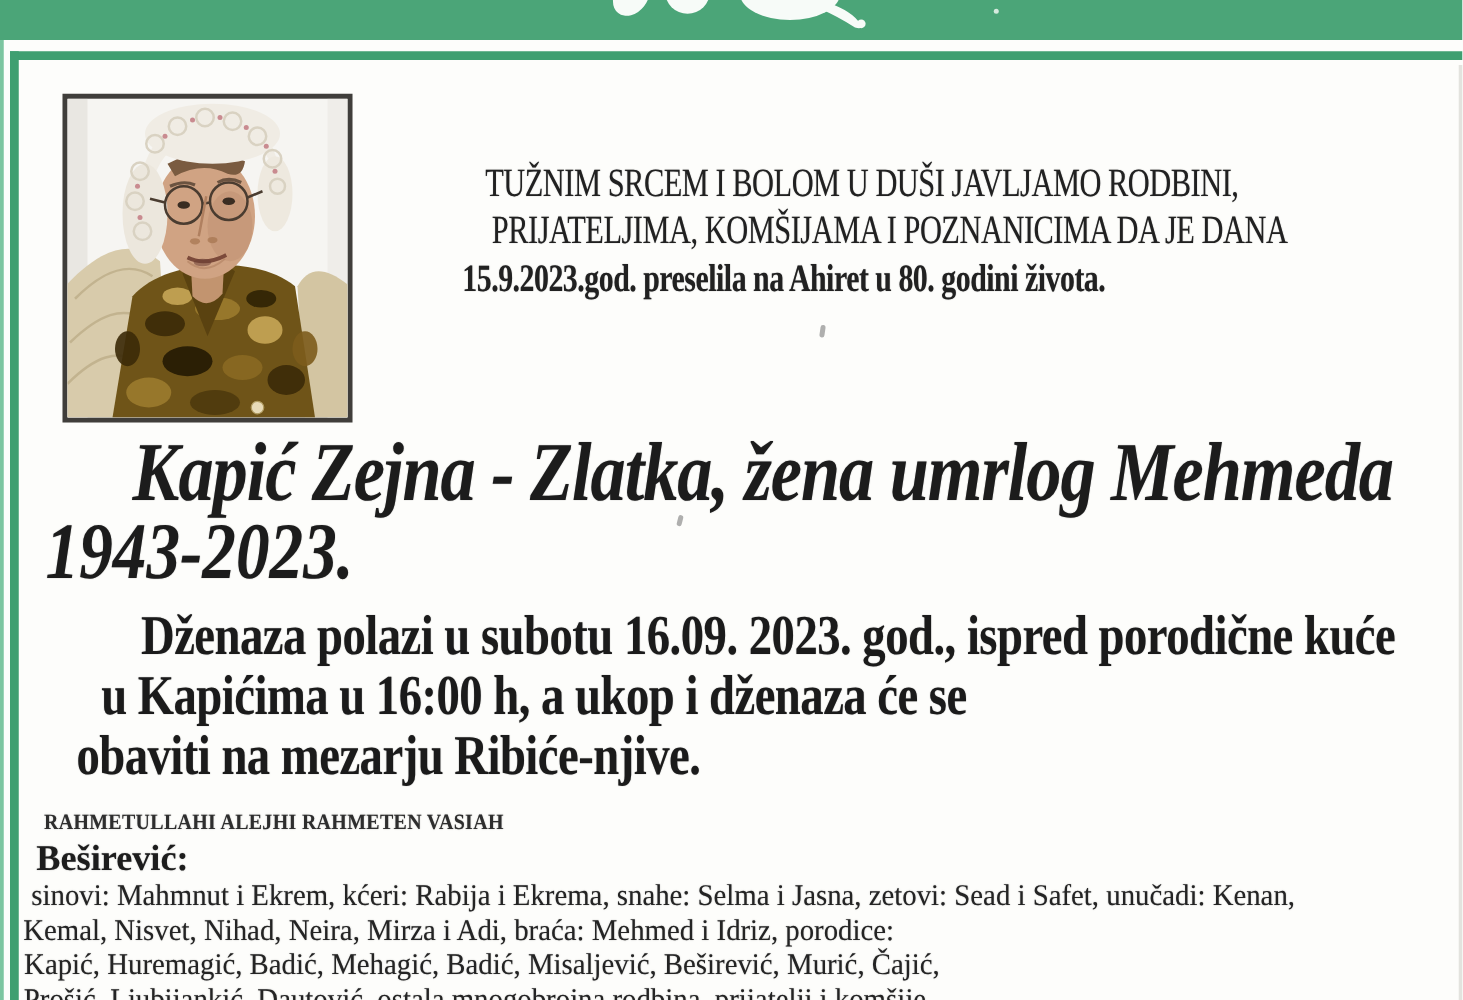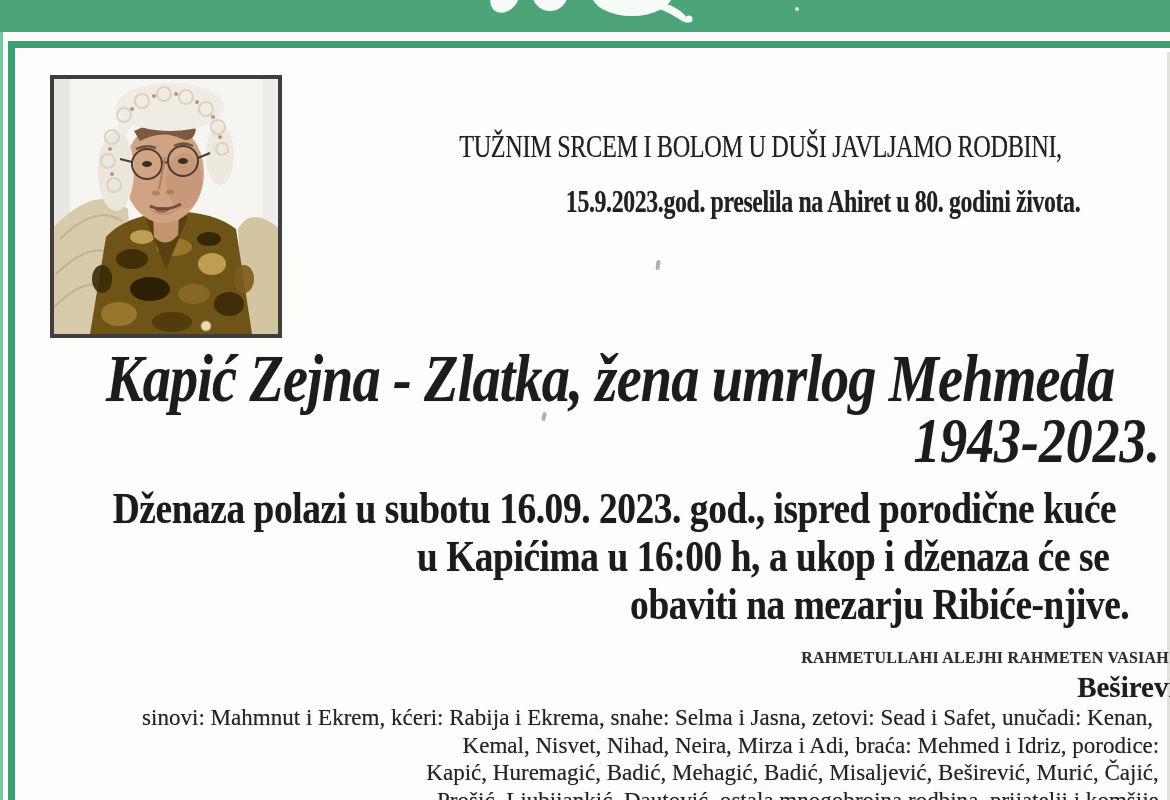--- a/index.html
+++ b/index.html
@@ -23,27 +23,27 @@
     box-sizing:border-box;}
 
   
   .scan-edge{right:0;top:52px;width:3px;height:748px;background:rgba(205,205,198,.55);}
 
   
   .photo{left:50px;top:75px;width:224px;height:255px;border:4px solid #403e3b;background:#f6f5f2;}
   .photo svg{display:block;}
 
   
-  .cline{white-space:nowrap;text-align:right;color:#212121;
+  .cline{white-space:nowrap;text-align:left;color:#212121;
     text-shadow:0 0 1px rgba(70,70,70,.55);font-family:Liberation Serif, serif;}
   .cline>span{display:inline-block;transform:scaleX(var(--sx,1));transform-origin:50% 50%;}
 
   .intro{left:293px;top:128px;width:864px;line-height:37px;}
   .intro-line{font-size:32px;--sx:.76;letter-spacing:-0.5px;}
-  .intro-line.b3{font-size:31px;font-weight:bold;--sx:.77;margin-top:18px;}
+  .intro-line.b3{font-size:31px;font-weight:bold;--sx:.77;margin-top:2px;}
 
   .name-line{left:10px;top:346px;width:1170px;font-size:67px;line-height:64px;
     font-weight:bold;font-style:italic;--sx:.84;letter-spacing:-1px;color:#1c1c1c;}
   .years-line{left:13px;top:412px;width:1170px;font-size:64px;line-height:58px;
     font-weight:bold;font-style:italic;--sx:.84;color:#1c1c1c;}
 
   .funeral{left:10px;top:484px;width:1170px;line-height:48px;}
   .funeral-line{font-size:45px;font-weight:bold;--sx:.83;letter-spacing:-0.5px;color:#1b1b1b;}
 
   .prayer{left:17px;top:646px;width:1170px;font-size:17.5px;font-weight:bold;
@@ -161,20 +161,21 @@
     <ellipse cx="116" cy="113" rx="4" ry="2.5" fill="#a5734f" opacity=".7"></ellipse>
     <path d="M96,127 Q110,134 127,125" stroke="#7c4a3a" stroke-width="3" fill="none"></path>
     <ellipse cx="108" cy="131" rx="7" ry="3" fill="#6b4034" opacity=".55"></ellipse>
 
     <circle cx="152" cy="247" r="5" fill="#e8dbb8" stroke="#b09b60"></circle>
   </svg>
 </div>
 
 <div class="abs intro">
   <div class="cline intro-line"><span>TUŽNIM SRCEM I BOLOM U DUŠI JAVLJAMO RODBINI,</span></div>
+  <div class="cline intro-line"><span>PRIJATELJIMA, KOMŠIJAMA I POZNANICIMA DA JE DANA</span></div>
   <div class="cline intro-line b3"><span>15.9.2023.god. preselila na Ahiret u 80. godini života.</span></div>
 </div>
 
 <div class="abs cline name-line"><span>Kapić Zejna - Zlatka, žena umrlog Mehmeda</span></div>
 <div class="abs cline years-line"><span>1943-2023.</span></div>
 
 <div class="abs funeral">
   <div class="cline funeral-line"><span>Dženaza polazi u subotu 16.09. 2023. god., ispred porodične kuće</span></div>
   <div class="cline funeral-line"><span>u Kapićima u 16:00 h, a ukop i dženaza će se</span></div>
   <div class="cline funeral-line"><span>obaviti na mezarju Ribiće-njive.</span></div>

